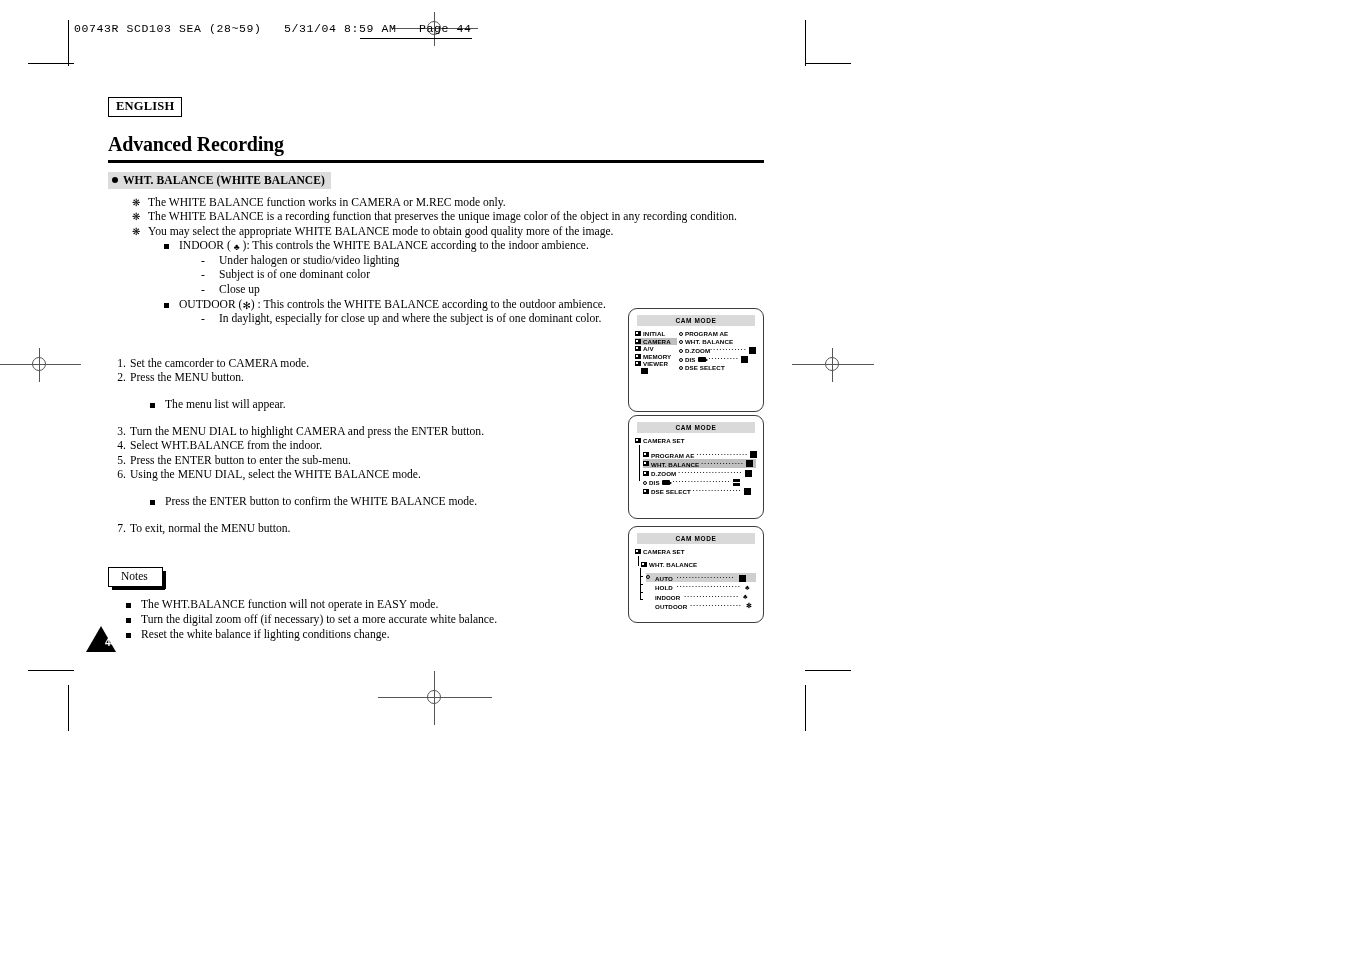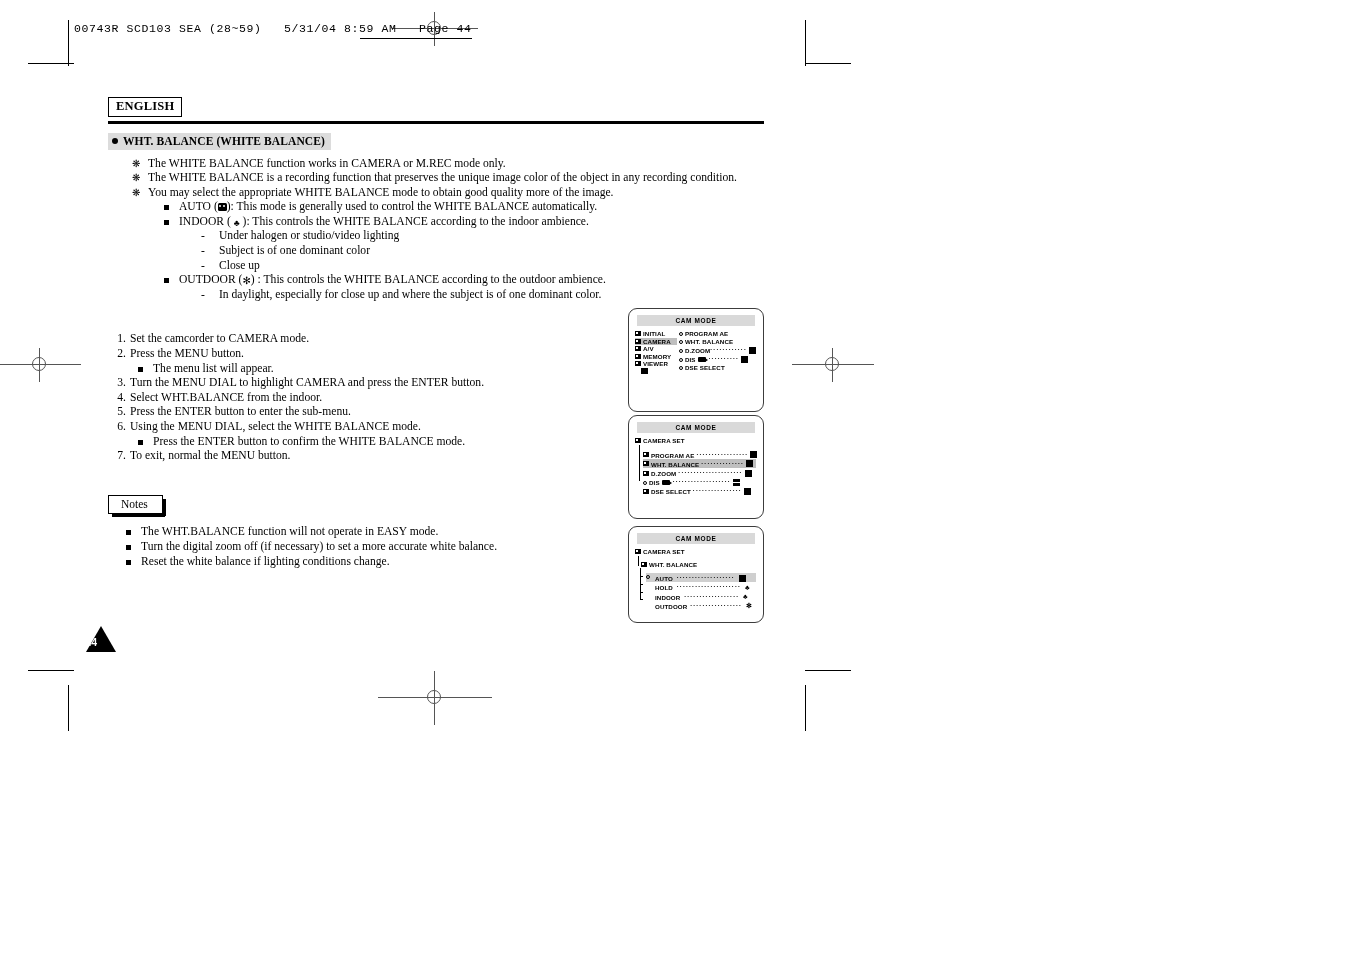--- a/index.html
+++ b/index.html
@@ -189,21 +189,21 @@
     font-size: 11.6px;
     line-height: 14.6px;
   }
   ol.steps > li > .num {
     position: absolute; left: 0; top: 0;
     width: 18px;
     text-align: right;
   }
   ol.steps ul.sub {
     list-style: none;
-    margin: 0; padding: 0 0 0 8px;
+    margin: 12px; padding: 0 0 0 8px;
   }
   ol.steps ul.sub > li {
     position: relative;
     padding-left: 15px;
     font-size: 11.6px;
     line-height: 14.6px;
   }
   ol.steps ul.sub > li > .bullet-sq {
     position: absolute; left: 0; top: 5px;
     width: 5px; height: 5px;
@@ -263,21 +263,21 @@
     position: absolute; left: 0; top: 0;
     width: 0; height: 0;
     border-left: 15px solid transparent;
     border-right: 15px solid transparent;
     border-bottom: 26px solid #000;
   }
   #pagenum .n {
     position: absolute;
     left: 0; top: 11px;
     width: 30px;
-    text-align: left;
+    text-align: right;
     color: #fff;
     font-size: 10px;
     font-weight: bold;
   }
 
   
   .lcd {
     position: absolute;
     width: 136px;
     border: 1px solid #3c3c3c;
@@ -423,44 +423,41 @@
     <div class="circ"></div>
 </div>
 
 <div id="slug">00743R SCD103 SEA (28~59)   5/31/04 8:59 AM   Page 44</div>
 <div id="slug-rule"></div>
 
 <div id="page">
 
   <div id="english-box">ENGLISH</div>
 
+  <div id="chapter-title">Advanced Recording</div>
   <div id="title-rule"></div>
 
   <div id="section-bar">
     <span class="dot"></span><span>WHT. BALANCE (WHITE BALANCE)</span>
   </div>
 
   <ul class="lvl1">
     <li>
       <span class="bullet-clover">❋</span>
       <span>The WHITE BALANCE function works in CAMERA or M.REC mode only.</span>
     </li>
     <li>
       <span class="bullet-clover">❋</span>
       <span>The WHITE BALANCE is a recording function that preserves the unique image color of the object in any recording condition.</span>
     </li>
     <li>
       <span class="bullet-clover">❋</span>
       <span>You may select the appropriate WHITE BALANCE mode to obtain good quality more of the image.</span>
 
       <ul class="lvl2">
-        <li>
-          <span class="bullet-sq"></span>
-          <span>AUTO (</span><span class="g g-auto"></span><span>): This mode is generally used to control the WHITE BALANCE automatically.</span>
-        </li>
         <li>
           <span class="bullet-sq"></span>
           <span>INDOOR ( </span><span class="g g-indoor">♣</span><span> ): This controls the WHITE BALANCE according to the indoor ambience.</span>
           <ul class="lvl3">
             <li><span class="dash">-</span><span>Under halogen or studio/video lighting</span></li>
             <li><span class="dash">-</span><span>Subject is of one dominant color</span></li>
             <li><span class="dash">-</span><span>Close up</span></li>
           </ul>
         </li>
         <li>

